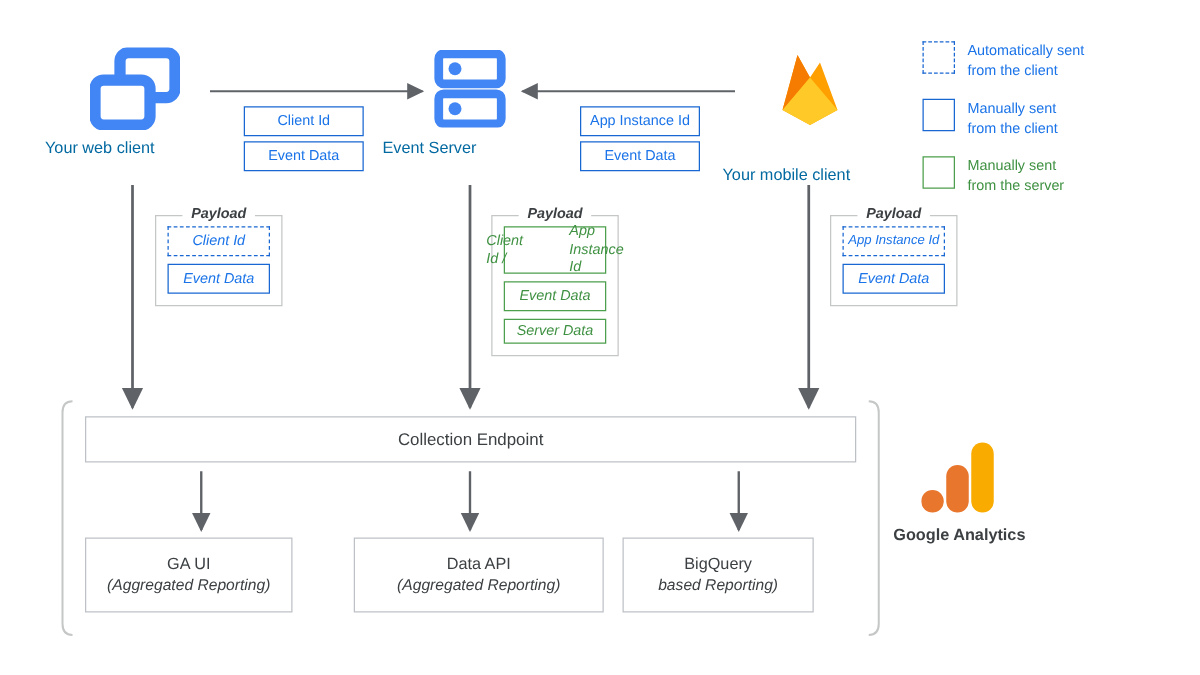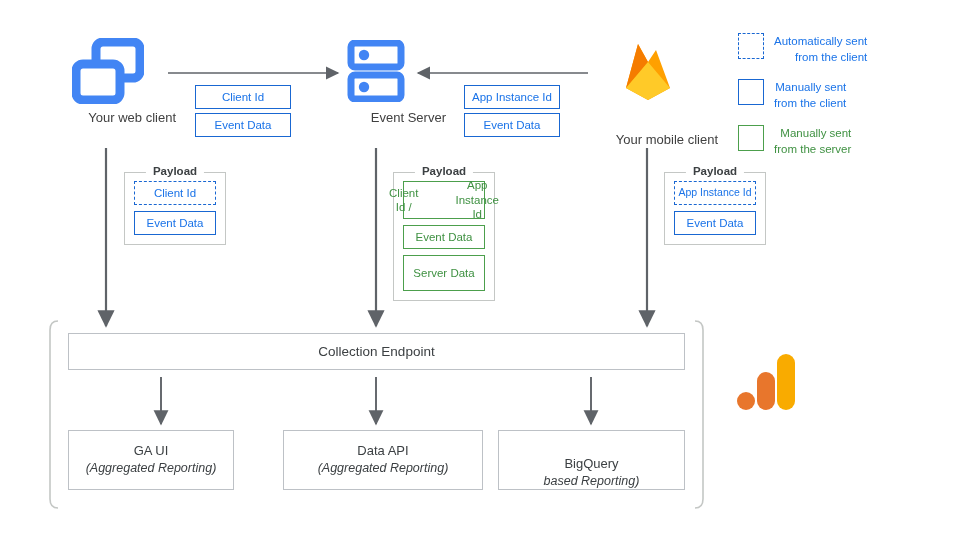--- a/index.html
+++ b/index.html
@@ -7,51 +7,50 @@
     width:960px;height:540px;position:relative;overflow:hidden;
     font-family:"Liberation Sans","DejaVu Sans",sans-serif;
     color:#3c4043;
   }
   .abs{position:absolute;}
 
   
   .chip{
     box-sizing:border-box;
     display:flex;align-items:center;justify-content:center;
-    text-align:center;
     font-size:11.5px;line-height:1.25;
     background:#ffffff;
   }
   .chip.blue{border:1.5px solid #1967d2;color:#1a73e8;}
   .chip.blue-dash{border:1.5px dashed #1967d2;color:#1a73e8;}
   .chip.green{border:1.5px solid #4c9f4c;color:#3f9142;}
 
   
   .payload{
     box-sizing:border-box;
     border:1px solid #c4c7c5;
     background:#fff;
     padding:8px 9px 9px 9px;
-    display:flex;flex-direction:column;gap:6px;
+    display:flex;flex-direction:column;gap:6px;font-style:italic;
   }
   .payload-legend{
     position:absolute;top:-8px;left:50%;transform:translateX(-50%);
     background:#ffffff;padding:0 7px;
     font-size:11.5px;font-weight:bold;color:#3c4043;white-space:nowrap;
   }
 
   
   .node-label{
-    position:absolute;text-align:right;font-size:13px;color:#404040;
+    position:absolute;text-align:left;font-size:13px;color:#0369a1;
     white-space:nowrap;
   }
 
   
   .legend{position:absolute;left:738px;top:33px;width:215px;}
-  .legend-row{display:flex;align-items:flex-start;margin-bottom:14px;text-align:right;}
+  .legend-row{display:flex;align-items:flex-start;margin-bottom:14px;}
   .legend-swatch{
     width:26px;height:26px;box-sizing:border-box;flex:0 0 26px;margin-right:10px;
     background:#fff;
   }
   .sw-dash{border:1.5px dashed #1967d2;}
   .sw-blue{border:1.5px solid #1967d2;}
   .sw-green{border:1.5px solid #4c9f4c;}
   .legend-text{font-size:11.5px;line-height:1.35;padding-top:1px;}
   .t-blue{color:#1a73e8;}
   .t-green{color:#3f9142;}
@@ -137,21 +136,21 @@
   <div class="chip blue" style="height:24px;">Event Data</div>
 </div>
 
 <div class="payload abs" style="left:393px;top:172px;width:102px;">
   <div class="payload-legend">Payload</div>
   <div class="chip green" style="height:38px;flex-direction:row;gap:37px;">
     <span>Client Id /</span>
     <span>App Instance Id</span>
   </div>
   <div class="chip green" style="height:24px;">Event Data</div>
-  <div class="chip green" style="height:36px;">Server Data</div>
+  <div class="chip green" style="height:20px;">Server Data</div>
 </div>
 
 <div class="payload abs" style="left:664px;top:172px;width:102px;">
   <div class="payload-legend">Payload</div>
   <div class="chip blue-dash" style="height:24px;font-size:10.5px;">App Instance Id</div>
   <div class="chip blue" style="height:24px;">Event Data</div>
 </div>
 
 <div class="legend">
   <div class="legend-row">
@@ -182,24 +181,25 @@
 <div class="outbox" style="left:68px;width:166px;">
   <div>GA UI</div>
   <div class="sub">(Aggregated Reporting)</div>
 </div>
 
 <div class="outbox" style="left:283px;width:200px;">
   <div>Data API</div>
   <div class="sub">(Aggregated Reporting)</div>
 </div>
 
-<div class="outbox" style="left:498px;width:187px;justify-content:flex-end;">
+<div class="outbox" style="left:498px;width:153px;">
   <div>BigQuery</div>
   <div class="sub">based Reporting)</div>
 </div>
 
 <svg class="abs" style="left:737px;top:352px;" width="62" height="60" viewBox="0 0 62 60">
   <rect x="40" y="2" width="18" height="56" rx="9" fill="#f9ab00"></rect>
   <rect x="20" y="20" width="18" height="38" rx="9" fill="#e8762c"></rect>
   <circle cx="9" cy="49" r="9" fill="#e8762c"></circle>
 </svg>
 <div class="ga-label">
+  <div>Google Analytics</div>
 </div>
 
 </body></html>

